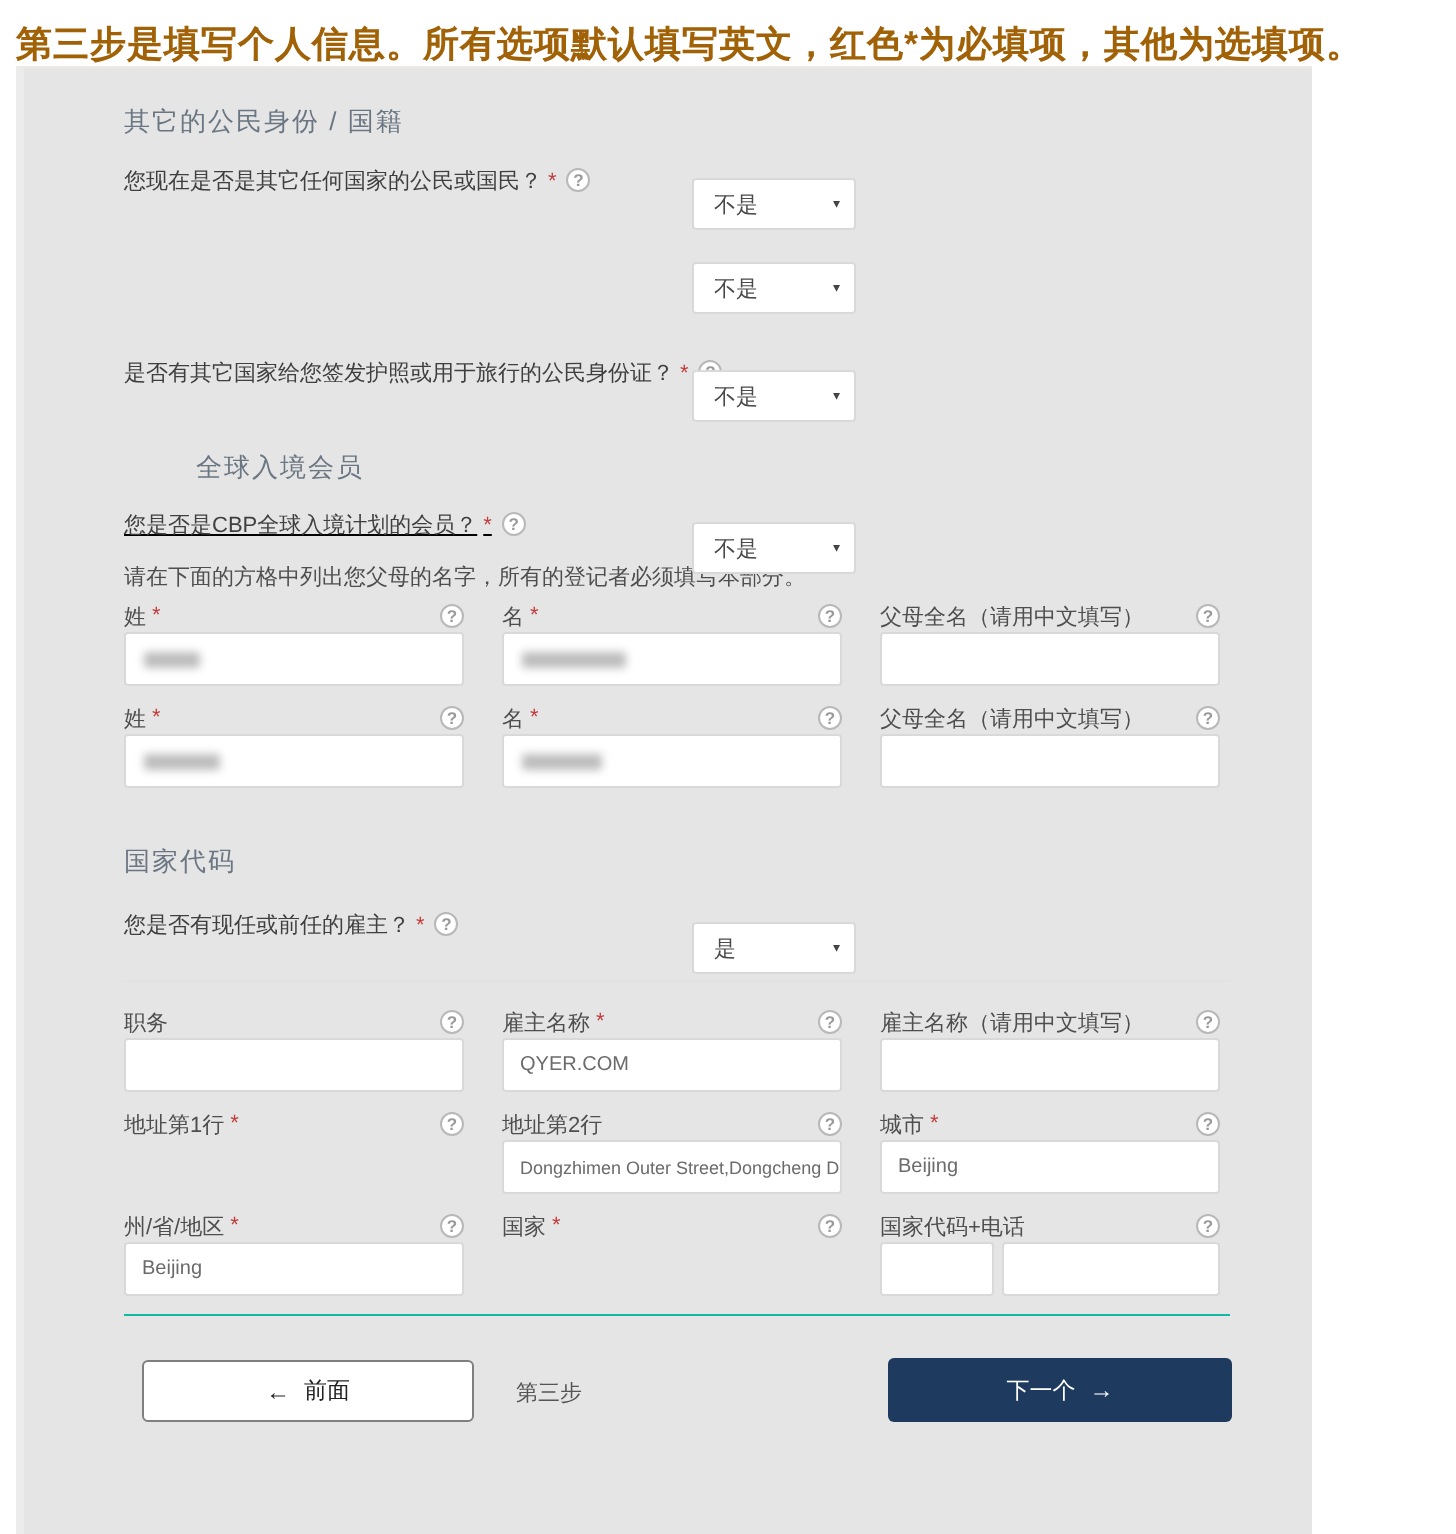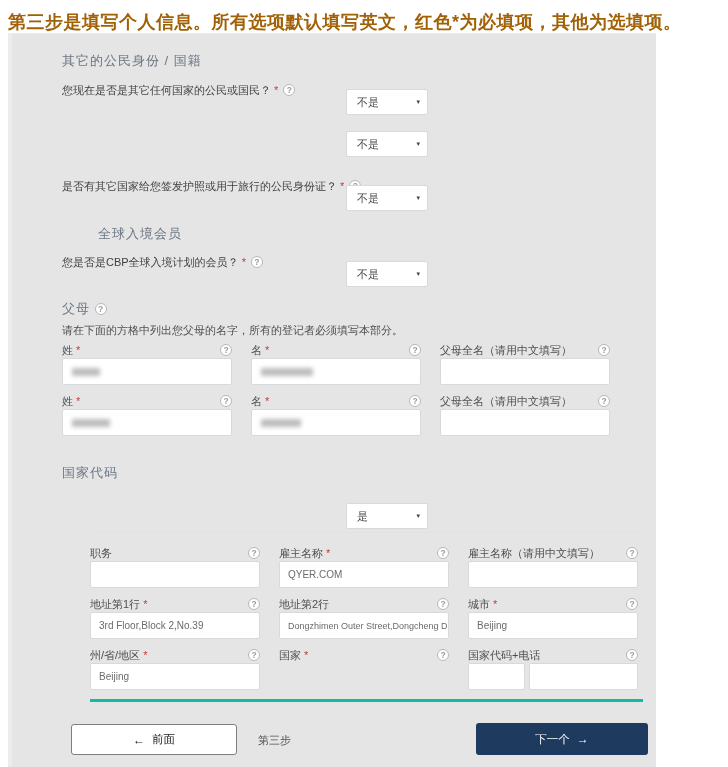--- a/index.html
+++ b/index.html
@@ -60,43 +60,42 @@
     display: flex; align-items: center; justify-content: space-between;
     padding: 0 8px 0 8px; font-size: 10px; color: #555; cursor: pointer;
   }
   .phone-boxes { display: flex; gap: 4px; }
   .box-sm { width: 57px; } .box-lg { flex: 1; }
 
   .helper { font-size: 11px; color: #4e4e4e; margin-top: 5px; }
 
   .divbox {
     width: 553px; margin-top: 14px;
-    border-top: 1px solid #e2e2e2; border-bottom: 3px solid #14b8a6;
+    border-top: 1px solid #e2e2e2; border-bottom: 1px solid #14b8a6;
     padding: 12px 0 9px 0;
-    margin-left: 28px;
   }
 
   .footer { position: relative; margin-top: 21px; height: 40px; width: 556px; }
   .btn-prev {
     position: absolute; left: 9px; top: 1px; width: 166px; height: 31px;
     background: #fff; border: 1px solid #7f7f7f; border-radius: 3px;
     display: flex; align-items: center; justify-content: center; gap: 7px;
     font-size: 11.5px; color: #222; cursor: pointer;
   }
   .btn-next {
     position: absolute; left: 382px; top: 0; width: 172px; height: 32px;
     background: #1e3a5f; border: none; border-radius: 3px;
     display: flex; align-items: center; justify-content: center; gap: 7px;
-    font-size: 11.5px; color: #fff; cursor: pointer; margin-left: 32px;
+    font-size: 11.5px; color: #fff; cursor: pointer;
   }
   .arrow { font-size: 12px; }
   .step-label { position: absolute; left: 196px; top: 10px; font-size: 11px; color: #555; }
 
   .mt7  { margin-top: 7px; }  .mt15 { margin-top: 15px; } .mt27 { margin-top: 27px; }
-  .mt25 { margin-top: 25px; margin-left: 36px; } .mt6  { margin-top: 6px; }  .mt24 { margin-top: 24px; }
+  .mt25 { margin-top: 25px; margin-left: 36px; } .mt6  { margin-top: 6px; text-decoration: underline; }  .mt24 { margin-top: 24px; }
   .mt4  { margin-top: 4px; }  .mt28 { margin-top: 28px; } .mt9  { margin-top: 9px; }
 </style>
 </head>
 <body>
 
 <div class="notice">第三步是填写个人信息。所有选项默认填写英文，红色*为必填项，其他为选填项。</div>
 
 <div class="panel">
   <div class="content">
 
@@ -128,21 +127,20 @@
     <div class="sec-hdr mt25">全球入境会员</div>
 
     <div class="qrow mt6">
       <div class="qtext"><span>您是否是CBP全球入境计划的会员？</span><span class="req">*</span><span class="qmark">?</span></div>
       <div class="dd">
           <span>不是</span>
           <span class="caret">▾</span>
         </div>
     </div>
 
-    <div class="sec-hdr mt24"><span>父母</span><span class="qmark">?</span></div>
     <div class="helper">请在下面的方格中列出您父母的名字，所有的登记者必须填写本部分。</div>
 
     <div class="grid mt4">
       <div class="cell">
         <div class="flabel">
             <span class="lbl">姓</span>
             <span class="req">*</span>
             <span class="qmark">?</span>
           </div>
         <div class="input">
@@ -193,20 +191,21 @@
             <span class="req"></span>
             <span class="qmark">?</span>
           </div>
         <div class="input"></div>
       </div>
     </div>
 
     <div class="sec-hdr mt28">国家代码</div>
 
     <div class="qrow mt9">
+      <div class="qtext"><span>您是否有现任或前任的雇主？</span><span class="req">*</span><span class="qmark">?</span></div>
       <div class="dd">
           <span>是</span>
           <span class="caret">▾</span>
         </div>
     </div>
 
     <div class="divbox">
       <div class="grid">
         <div class="cell">
           <div class="flabel">
@@ -237,23 +236,20 @@
           <div class="input">
               <span class="val"></span>
             </div>
         </div>
 
         <div class="cell">
           <div class="flabel">
               <span class="lbl">地址第1行</span>
               <span class="req">*</span>
               <span class="qmark">?</span>
-            </div>
-          <div class="input">
-              <span class="val">3rd Floor,Block 2,No.39</span>
             </div>
         </div>
         <div class="cell">
           <div class="flabel">
               <span class="lbl">地址第2行</span>
               <span class="req"></span>
               <span class="qmark">?</span>
             </div>
           <div class="input">
               <span class="val" style="font-size:9px">Dongzhimen Outer Street,Dongcheng Distr</span>

